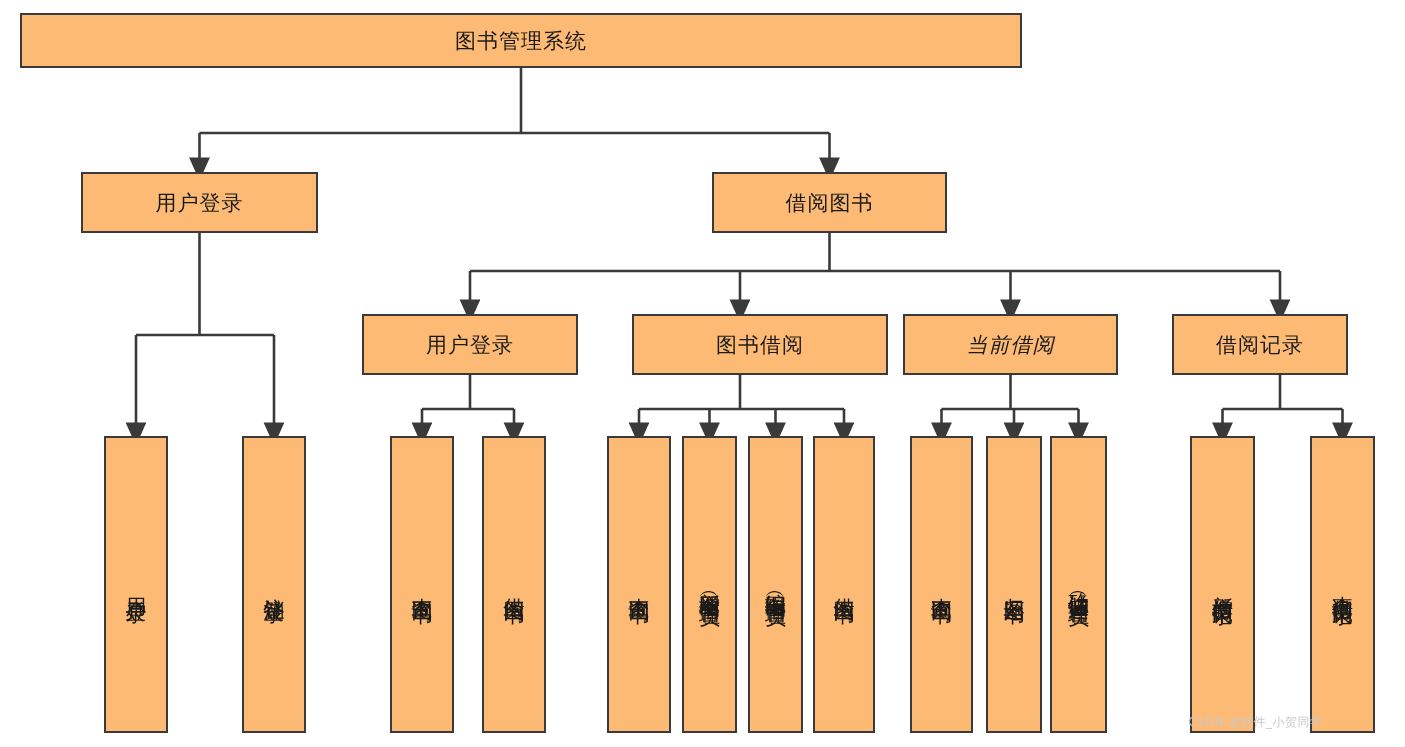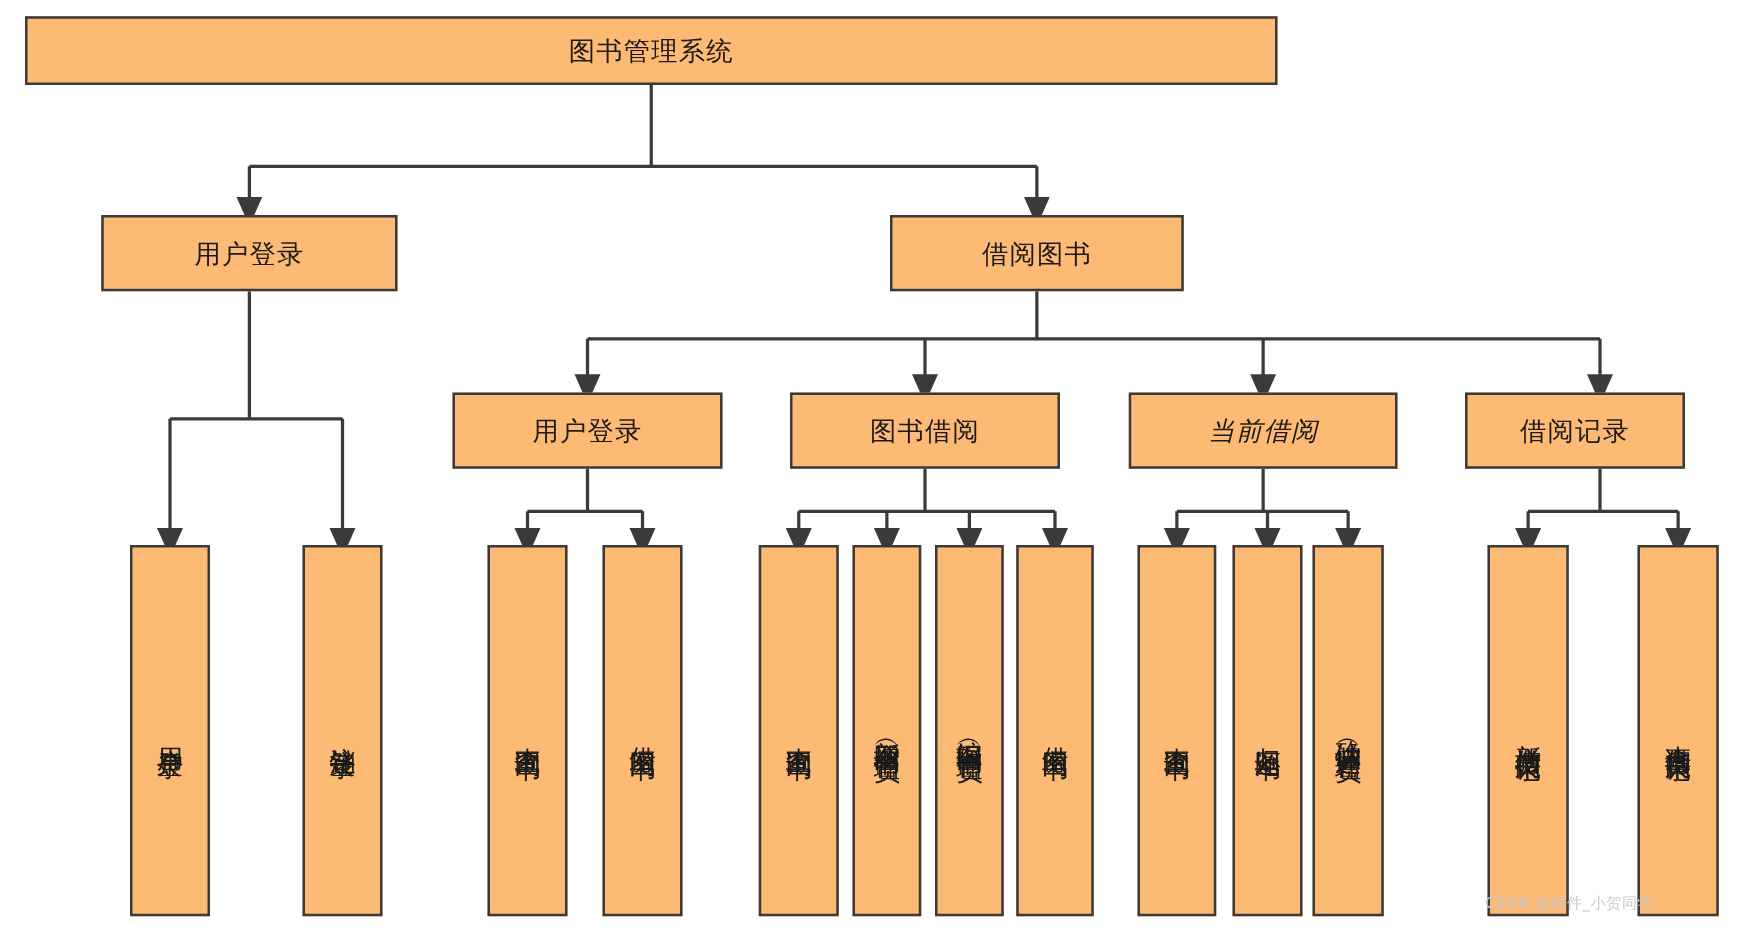--- a/index.html
+++ b/index.html
@@ -118,21 +118,21 @@
       </div>
       <div class="node horiz" style="left: 81px; top: 172px; width: 237px; height: 61px;">
         <span>用户登录</span>
       </div>
       <div class="node horiz" style="left: 712px; top: 172px; width: 235px; height: 61px;">
         <span>借阅图书</span>
       </div>
       <div class="node horiz" style="left: 362px; top: 314px; width: 216px; height: 61px;">
         <span>用户登录</span>
       </div>
-      <div class="node horiz" style="left: 632px; top: 314px; width: 216px; height: 61px;">
+      <div class="node horiz" style="left: 632px; top: 314px; width: 256px; height: 61px;">
         <span>图书借阅</span>
       </div>
       <div class="node horiz" style="left: 903px; top: 314px; width: 215px; height: 61px; font-style: italic;">
         <span>当前借阅</span>
       </div>
       <div class="node horiz" style="left: 1172px; top: 314px; width: 176px; height: 61px;">
         <span>借阅记录</span>
       </div>
       <div class="node vert" style="left: 104px; top: 436px; width: 64px; height: 297px;">
         <span class="vtext">用户登录</span>

